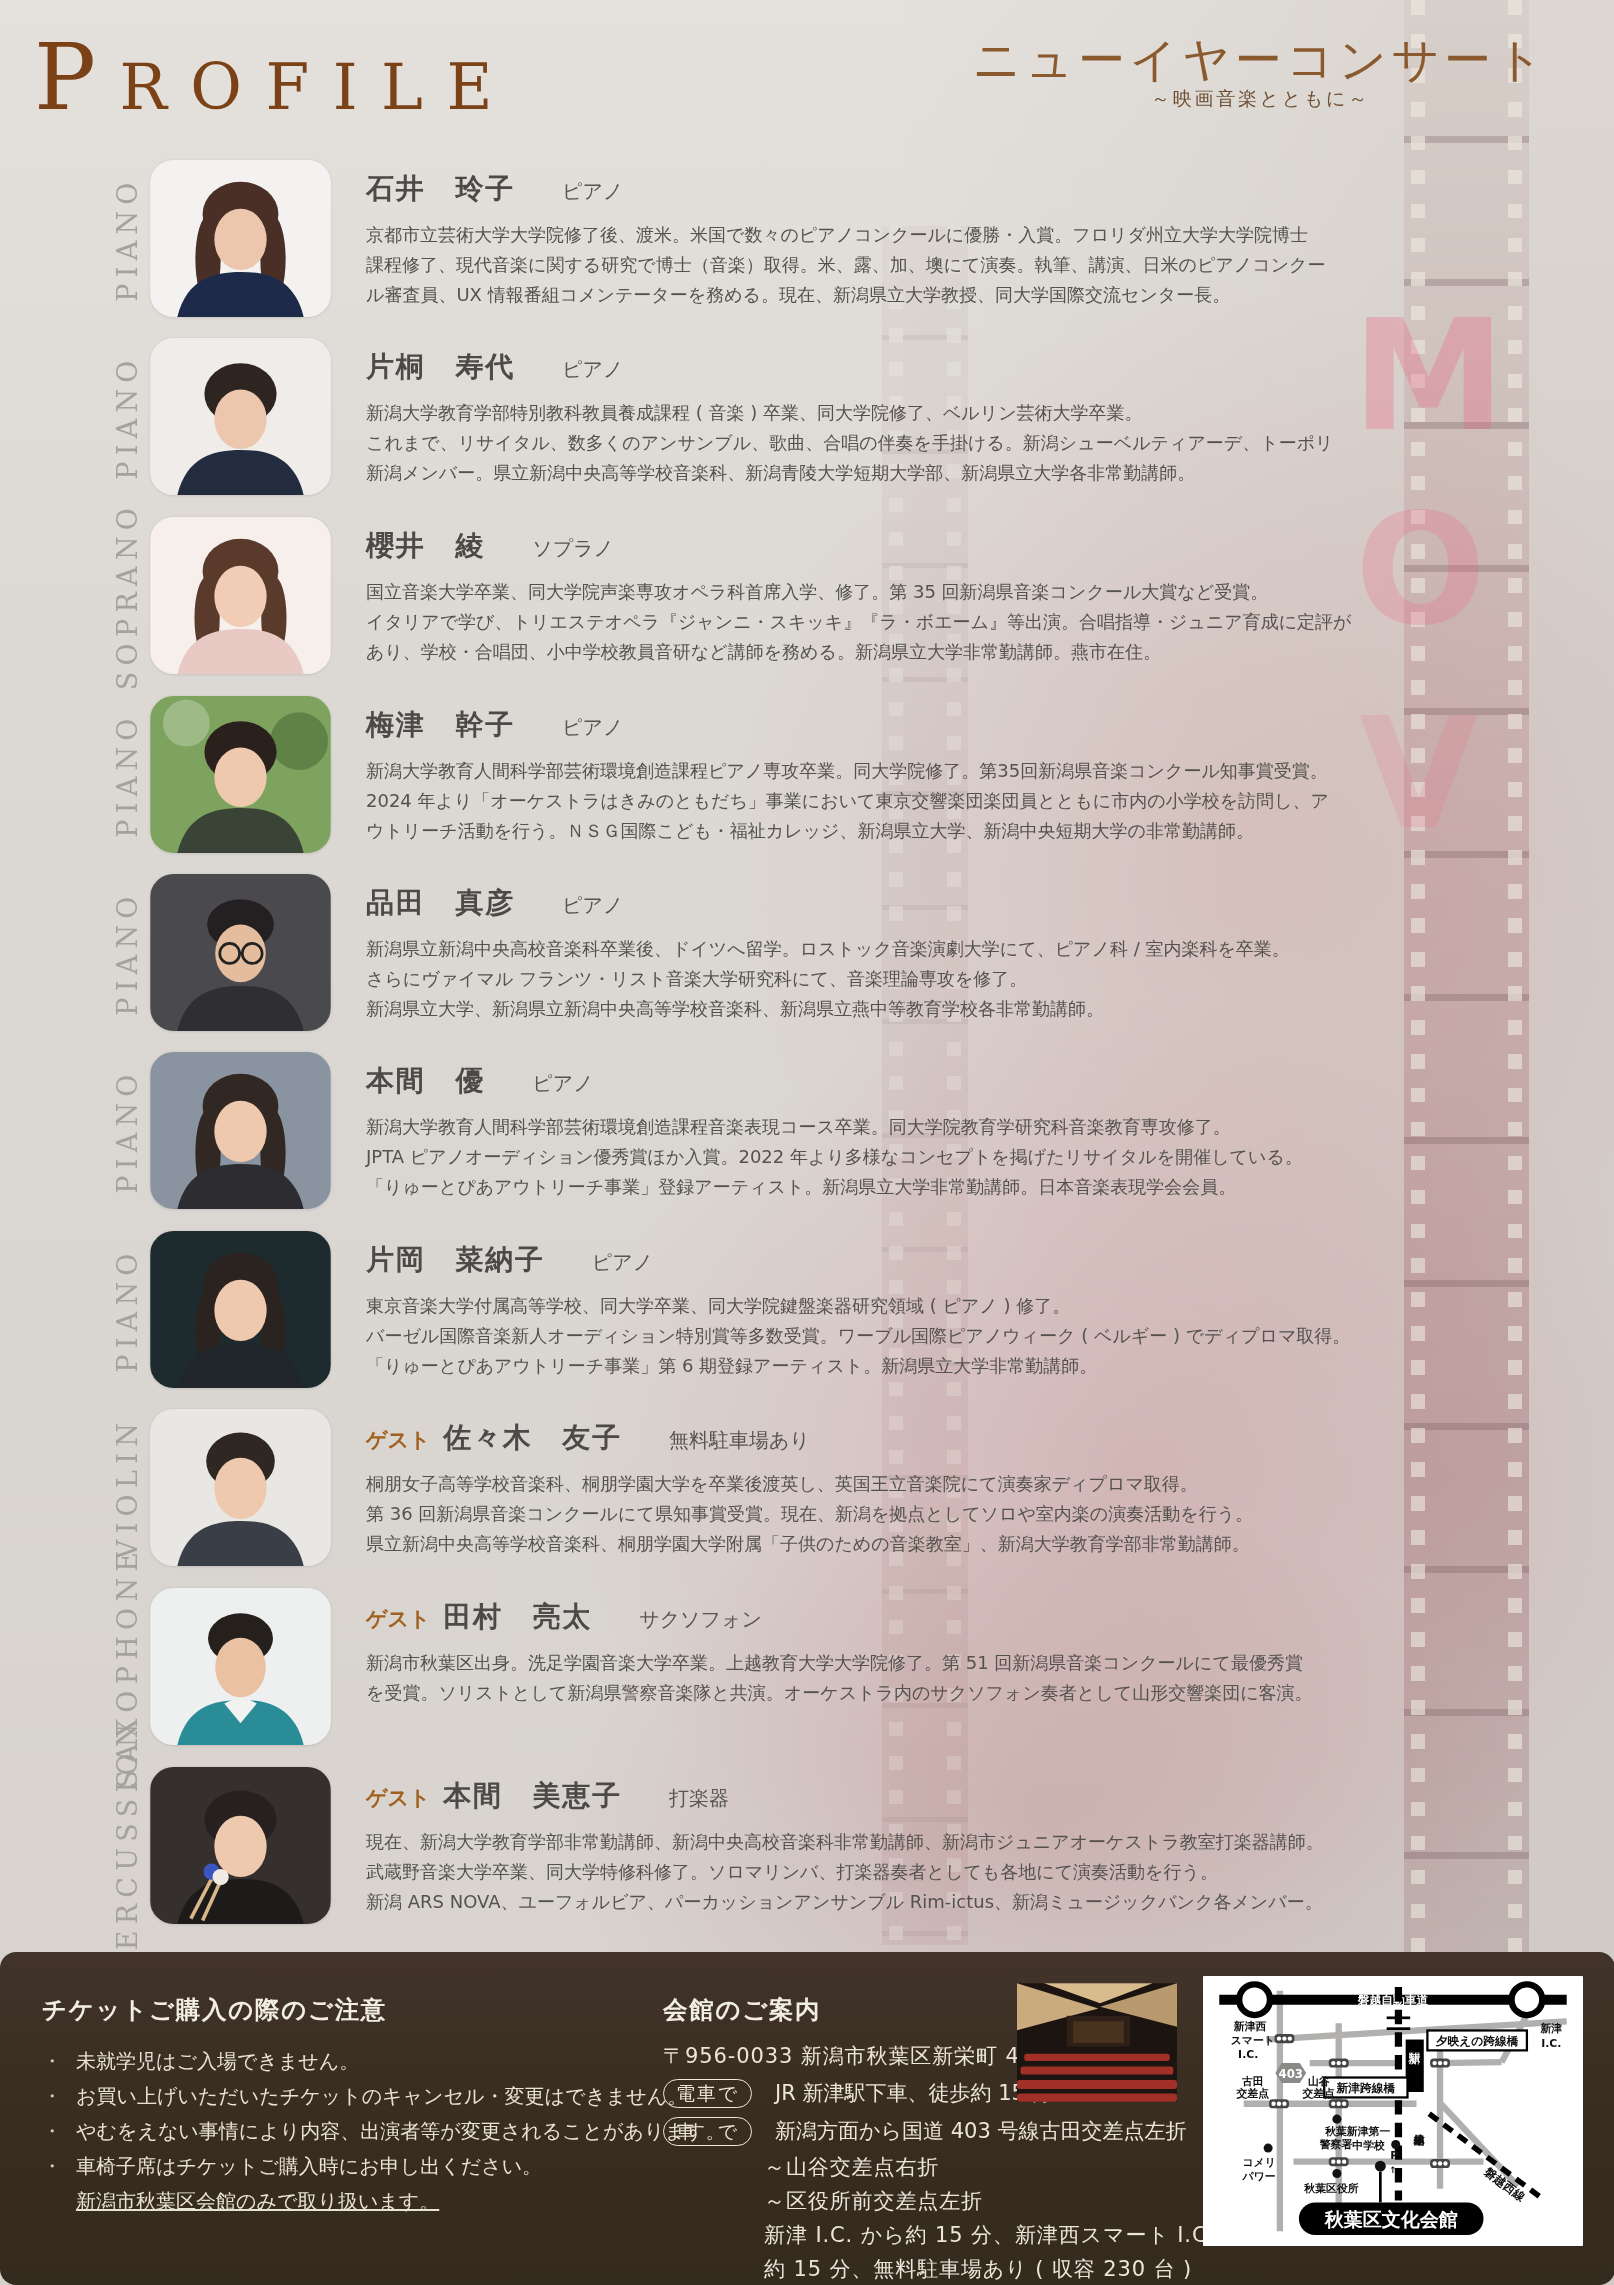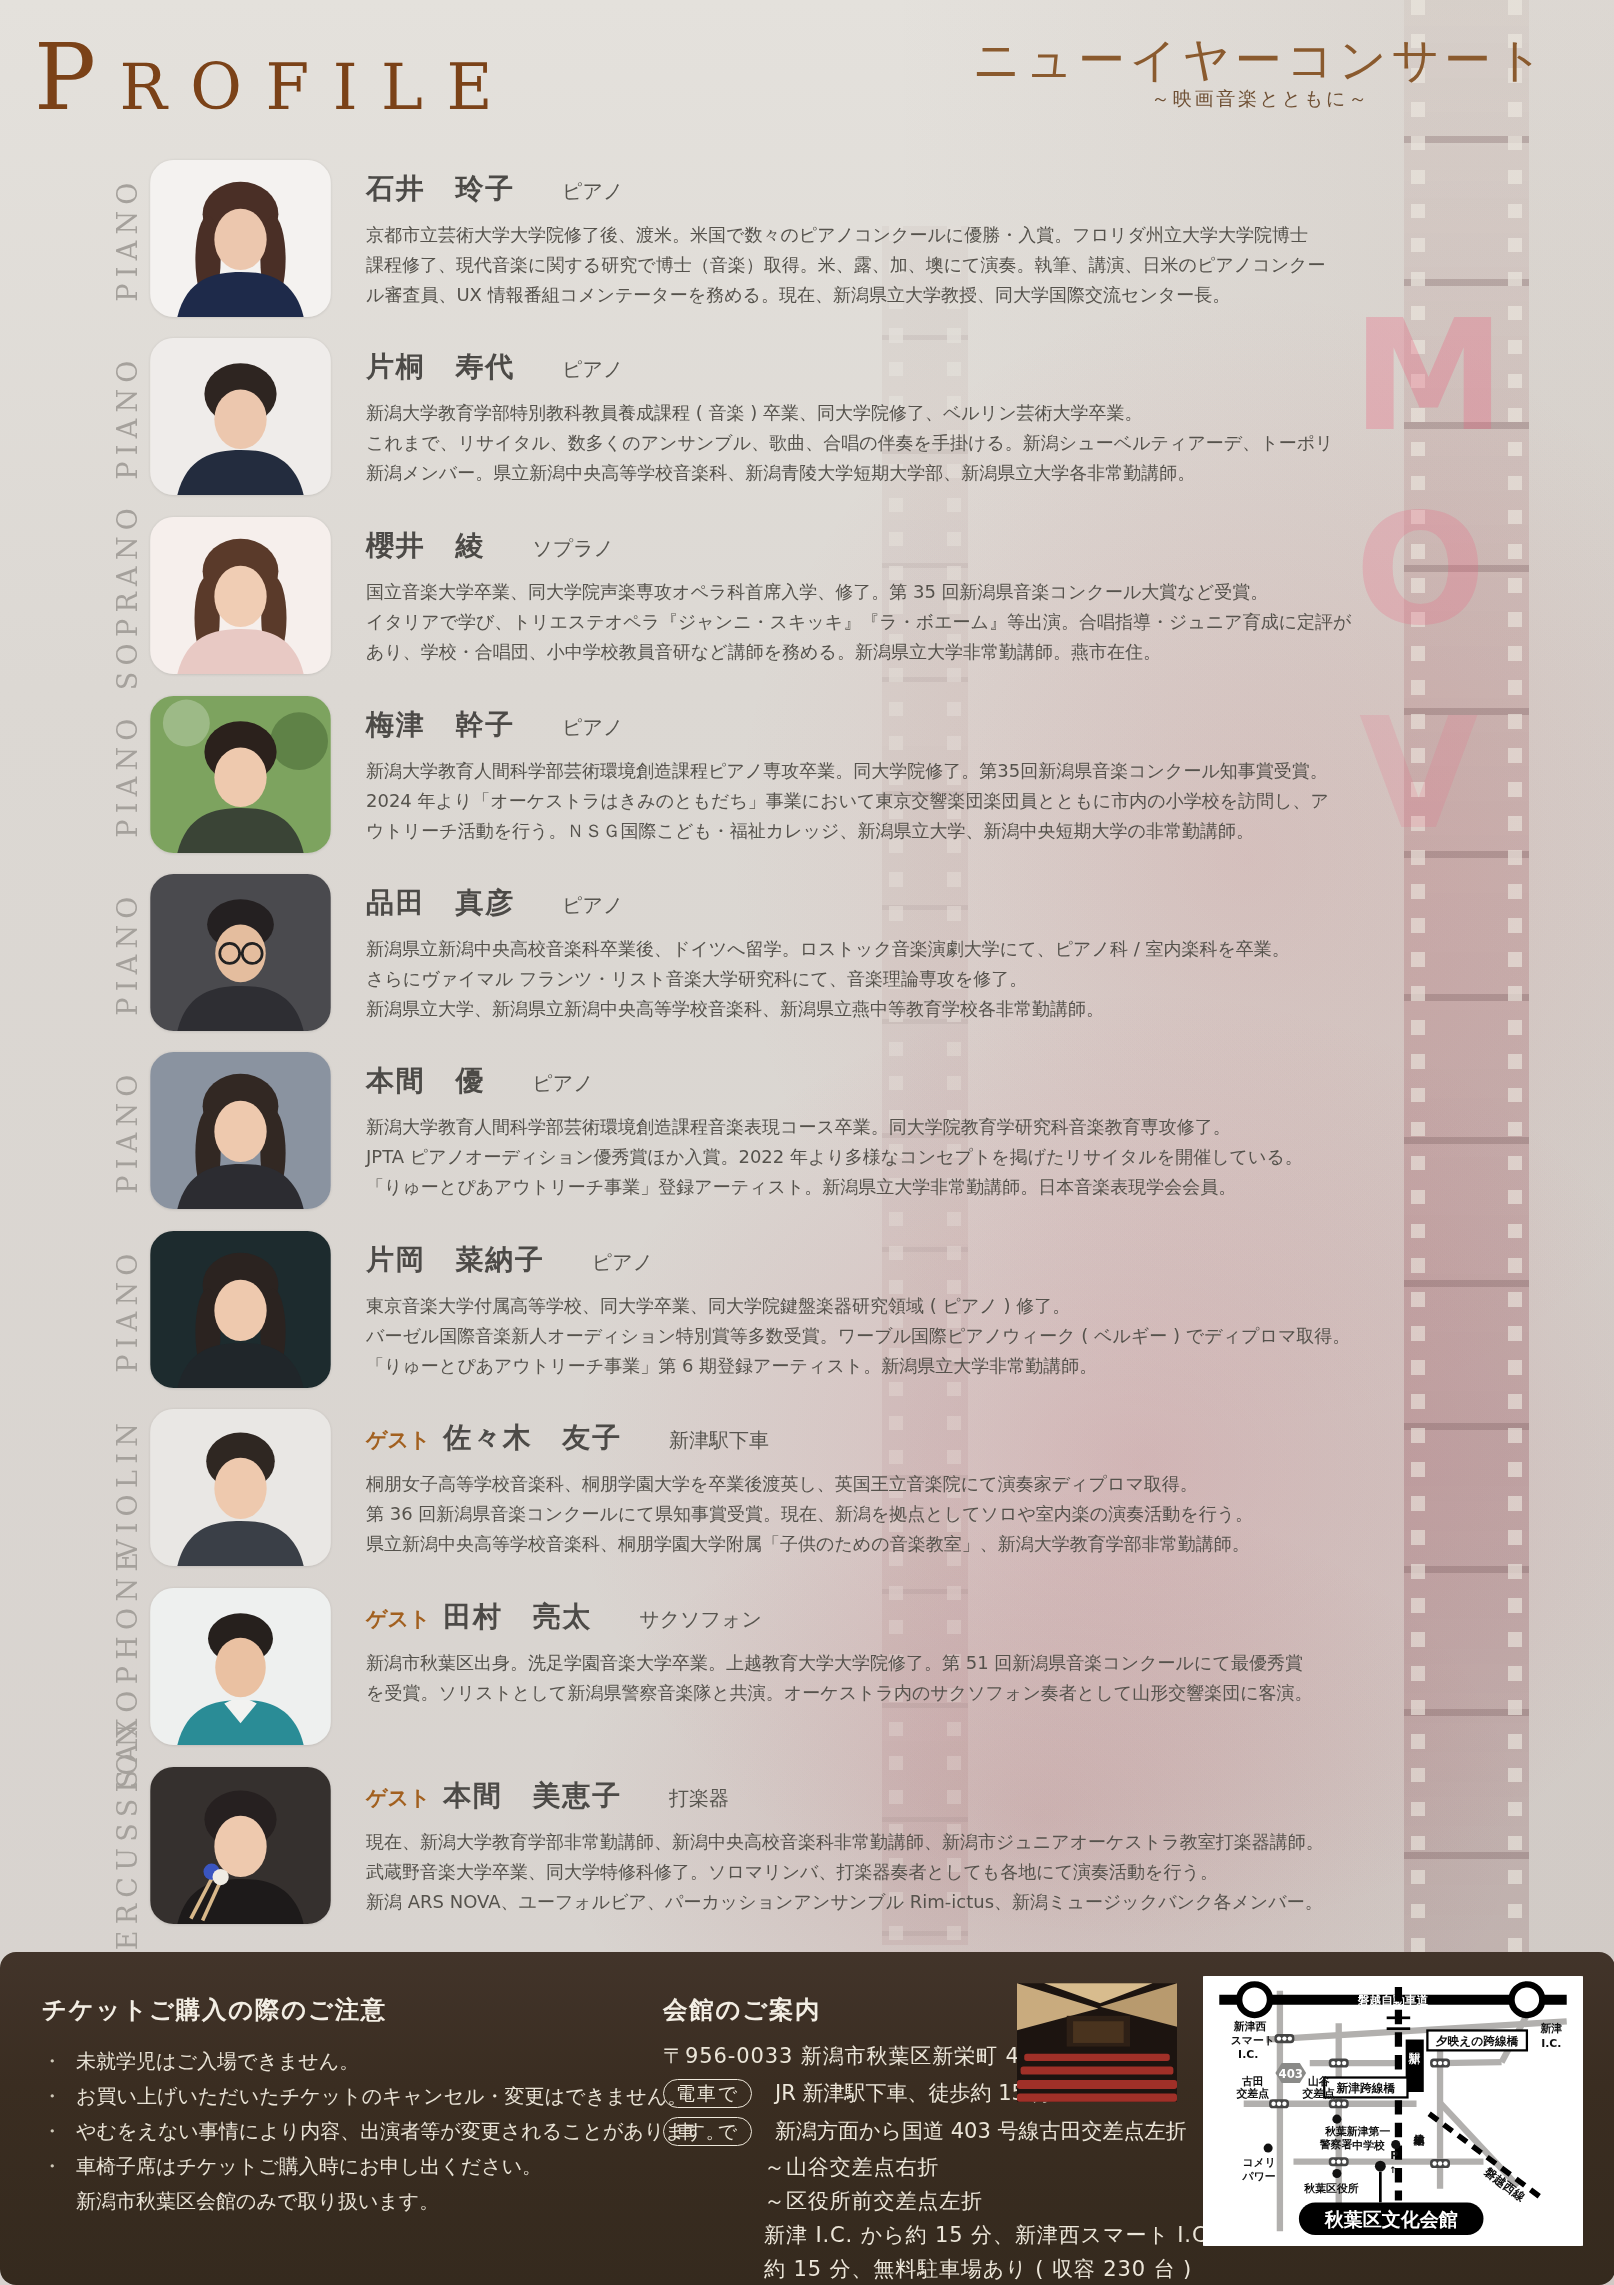--- a/index.html
+++ b/index.html
@@ -49,21 +49,21 @@
   .pinst{font-size:20px;color:#57554f;margin-left:47px;}
   .bio{margin-top:11.8px;font-size:18px;line-height:30px;color:#55524c;white-space:nowrap;}
   
   .footer{position:absolute;left:0;top:1952px;width:1615px;height:333px;color:#efe9dc;
      background:linear-gradient(180deg,#42342a 0%,#3a2d21 40%,#352a1e 100%);border-radius:16px;}
   .f-head{font-size:24.4px;font-weight:bold;letter-spacing:1.8px;color:#f3eee4;}
   .tickets{position:absolute;left:42px;top:42px;}
   .t-list{margin-top:18px;font-size:20px;line-height:35px;color:#e9e3d6;}
   .t-item{display:flex;}
   .t-dot{width:34px;color:#cfc8b8;}
-  .t-cont{padding-left:34px;}
+  .t-cont{padding-left:34px;text-decoration:underline;}
   .venue{position:absolute;left:663px;top:42px;font-size:21px;color:#ece6d9;}
   .v-addr{margin-top:16.3px;letter-spacing:0.9px;}
   .v-row{margin-top:9px;display:flex;align-items:flex-start;gap:23px;}
   .pill{border:1.8px solid #efe9dc;border-radius:14.5px;padding:0 9px;font-size:19px;
         letter-spacing:1.8px;line-height:27px;min-width:69px;text-align:center;}
   .v-route{margin-left:101px;margin-top:6.3px;letter-spacing:0.9px;}
   .hall{position:absolute;left:1017px;top:31px;width:160px;height:119px;overflow:hidden;}
   .map{position:absolute;left:1203px;top:24.4px;width:380px;height:270px;background:#fff;border-radius:2.7px;}
   .map svg{display:block;}
 </style>
@@ -273,21 +273,21 @@
         <rect width="200" height="174" fill="#e9e7e4"></rect>
         <ellipse cx="100" cy="58" rx="38" ry="32" fill="#2f2722"></ellipse>
         <ellipse cx="100" cy="88" rx="29" ry="34" fill="#eec9ae"></ellipse>
         <path d="M30,174 C40,132 70,124 100,124 C130,124 160,132 170,174 Z" fill="#3a3f47"></path>
       </svg>
     </div>
     <div class="info">
       <div class="nameline">
         <span class="guest">ゲスト</span>
         <span class="pname">佐々木　友子</span>
-        <span class="pinst">新津駅下車</span>
+        <span class="pinst">無料駐車場あり</span>
       </div>
       <div class="bio">
         <div>桐朋女子高等学校音楽科、桐朋学園大学を卒業後渡英し、英国王立音楽院にて演奏家ディプロマ取得。</div>
           <div>第 36 回新潟県音楽コンクールにて県知事賞受賞。現在、新潟を拠点としてソロや室内楽の演奏活動を行う。</div>
           <div>県立新潟中央高等学校音楽科、桐朋学園大学附属「子供のための音楽教室」、新潟大学教育学部非常勤講師。</div>
       </div>
     </div>
   </div>
 
   <div class="row" style="top:1588px">

